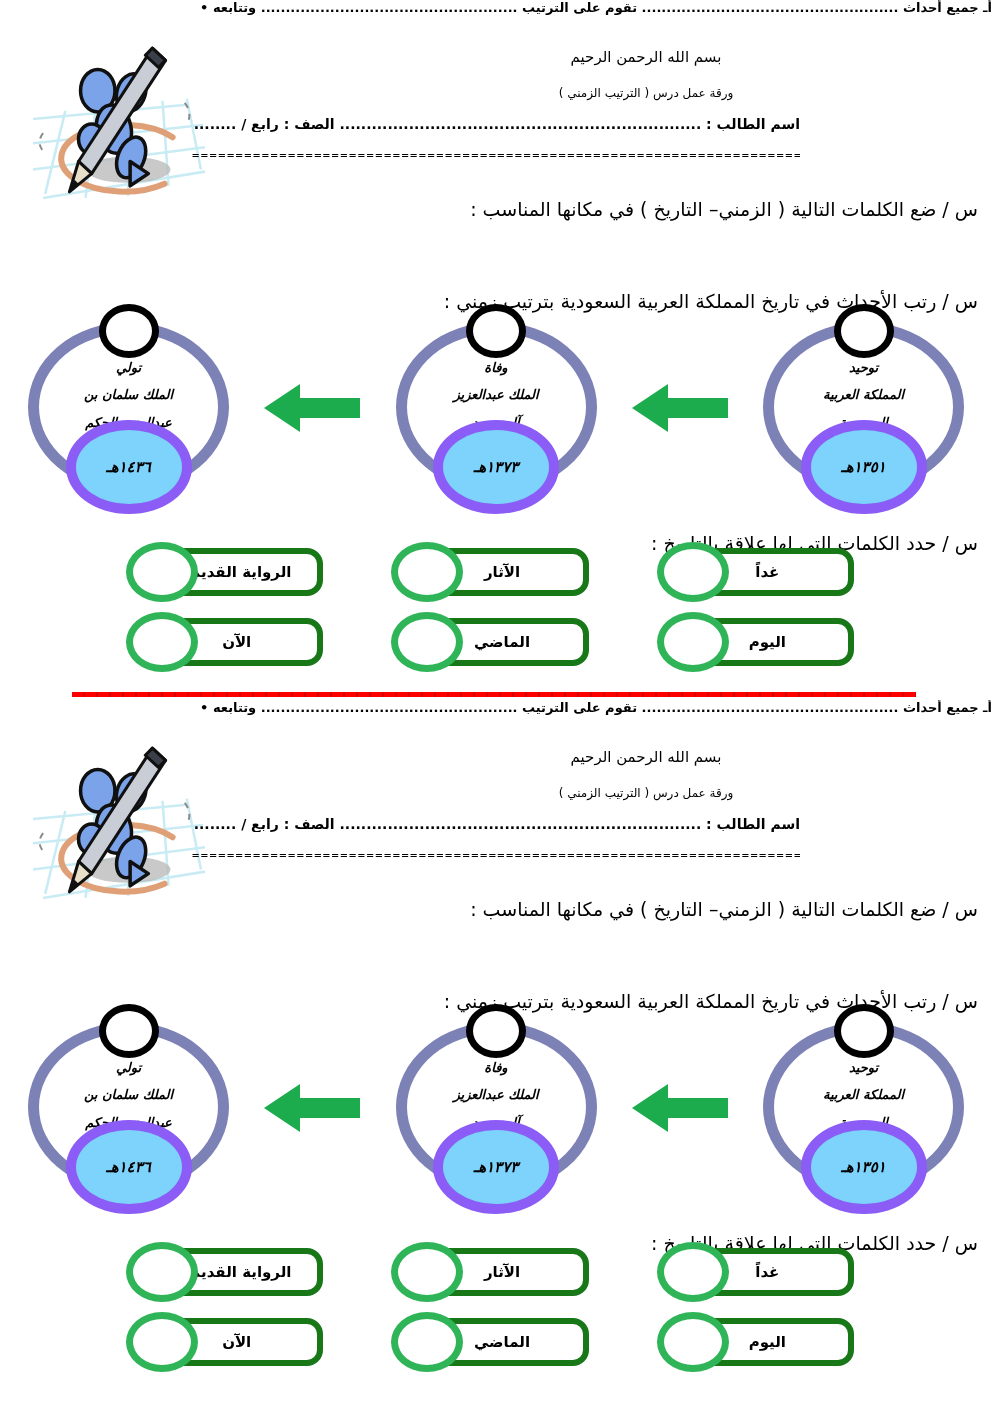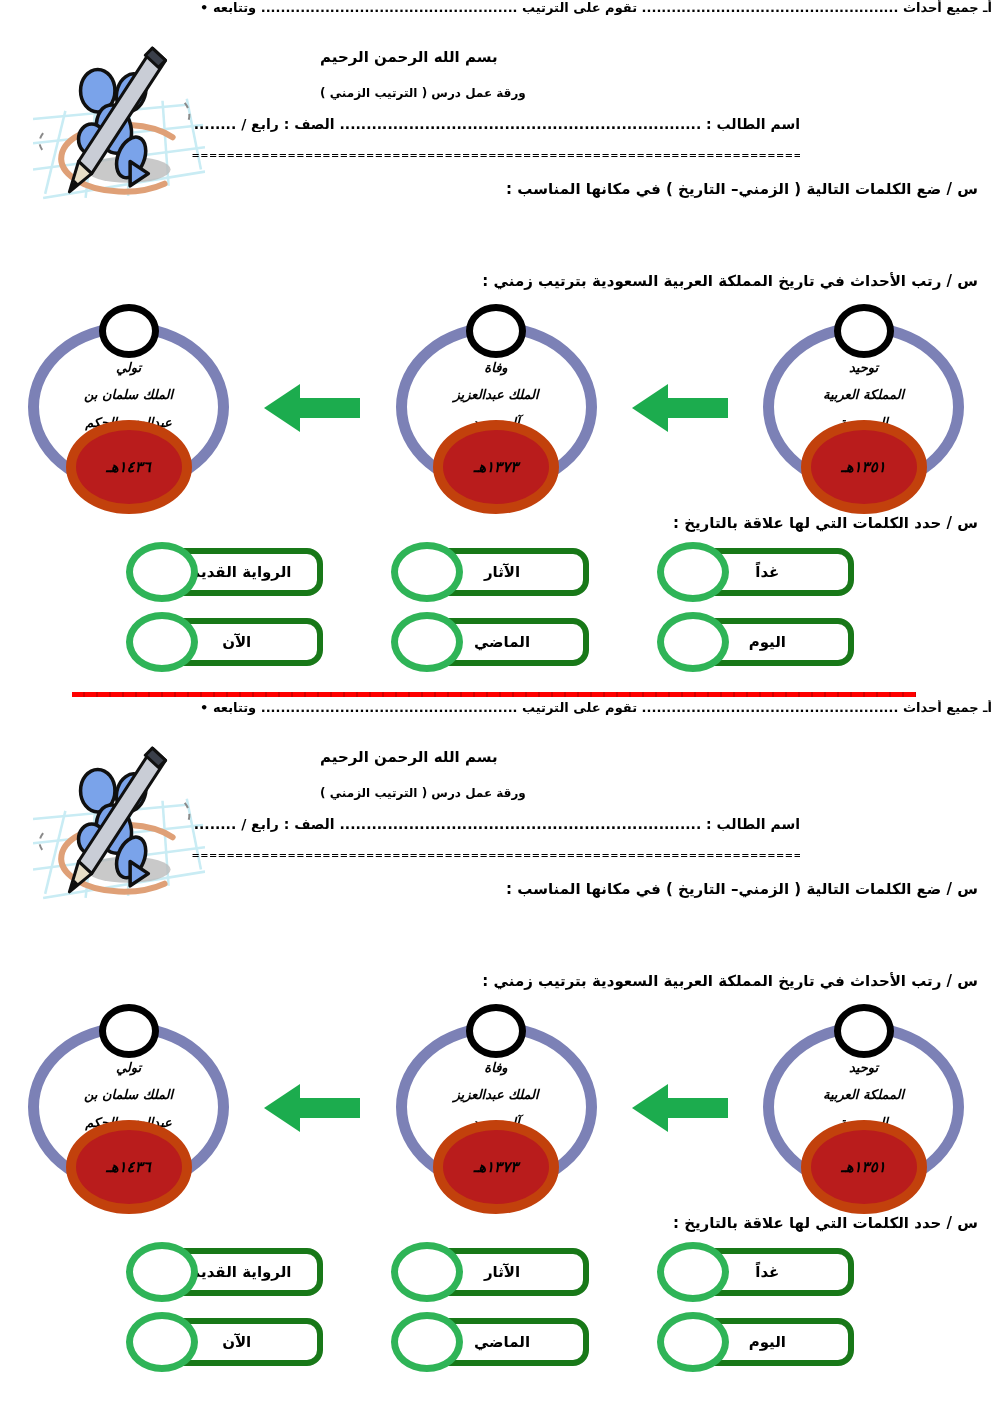--- a/index.html
+++ b/index.html
@@ -4,40 +4,40 @@
 <style>
   html,body{margin:0;padding:0;background:#fff;}
   body{font-family:"DejaVu Sans","Liberation Sans",sans-serif;color:#000;}
   .page{position:relative;width:992px;margin:0 auto;background:#fff;}
   .half{position:relative;width:992px;height:688px;overflow:hidden;}
 
   
   .clipart{position:absolute;top:40px;left:33px;width:172px;height:160px;}
 
   
-  .center-col{position:absolute;left:320px;right:20px;text-align:left;font-weight:700;}
+  .center-col{position:absolute;left:320px;right:20px;text-align:center;font-weight:400;}
   .basmala{top:48px;font-size:15px;}
   .title{top:86px;font-size:12px;}
   .name-line{position:absolute;top:116px;right:192px;width:612px;font-weight:700;font-size:14px;white-space:nowrap;overflow:hidden;}
   .equals{position:absolute;top:148px;right:192px;width:608px;font-family:"DejaVu Sans Mono","Liberation Mono",monospace;font-size:12px;letter-spacing:1.5px;white-space:nowrap;overflow:hidden;direction:ltr;text-align:left;}
 
-  .q{position:absolute;right:14px;font-weight:700;font-size:15px;white-space:nowrap;}
+  .q{position:absolute;right:14px;font-weight:400;font-size:19px;white-space:nowrap;margin-top:18px;}
   .q1{top:180px;}
   .q1a{top:222px;left:10px;right:14px;font-weight:700;font-size:13px;white-space:nowrap;overflow:hidden;}
   .q2{top:272px;}
   .q3{top:514px;}
   .dots{font-weight:700;letter-spacing:1px;}
 
   
   .timeline{position:absolute;top:302px;left:26px;right:26px;height:212px;display:flex;align-items:center;justify-content:space-between;}
   .event-node{position:relative;width:205px;height:212px;flex:0 0 auto;font-style:italic;}
   .ring{position:absolute;top:20px;left:2px;right:2px;height:148px;border:11px solid #7c81b6;border-radius:50%;background:#fff;}
   .top-dot{position:absolute;top:2px;left:50%;transform:translateX(-50%);width:46px;height:40px;border:7px solid #000;border-radius:50%;background:#fff;z-index:3;}
   .event-text{position:absolute;top:52px;left:0;right:0;text-align:center;font-weight:700;font-size:13px;line-height:2.1;z-index:2;}
-  .year-ring{position:absolute;bottom:0;left:50%;transform:translateX(-50%);width:106px;height:74px;border:10px solid #c2410c;border-radius:50%;background:#b91c1c;display:flex;align-items:center;justify-content:center;font-weight:700;font-size:15px;z-index:4;}
+  .year-ring{position:absolute;bottom:0;left:50%;transform:translateX(-50%);width:106px;height:74px;border:10px solid #8b5cf6;border-radius:50%;background:#7dd3fc;display:flex;align-items:center;justify-content:center;font-weight:700;font-size:15px;z-index:4;}
   .arrow{flex:0 0 auto;width:100px;height:56px;margin:0 2px;}
 
   
   .words{position:absolute;top:548px;right:138px;left:150px;display:grid;grid-template-columns:repeat(3,1fr);column-gap:92px;row-gap:22px;}
   .word-box{position:relative;height:36px;border:6px solid #187818;border-radius:16px;background:#fff;display:flex;align-items:center;justify-content:center;font-weight:700;font-size:15px;}
   .oval{position:absolute;left:-30px;top:50%;transform:translateY(-50%);width:58px;height:46px;border:7px solid #2fb457;border-radius:50%;background:#fff;z-index:2;}
 
   .red-separator{height:5px;margin:4px 76px 3px 72px;background:repeating-linear-gradient(90deg,#ff0000 0 11px,#d40000 11px 13px);}
 </style>
 </head>

